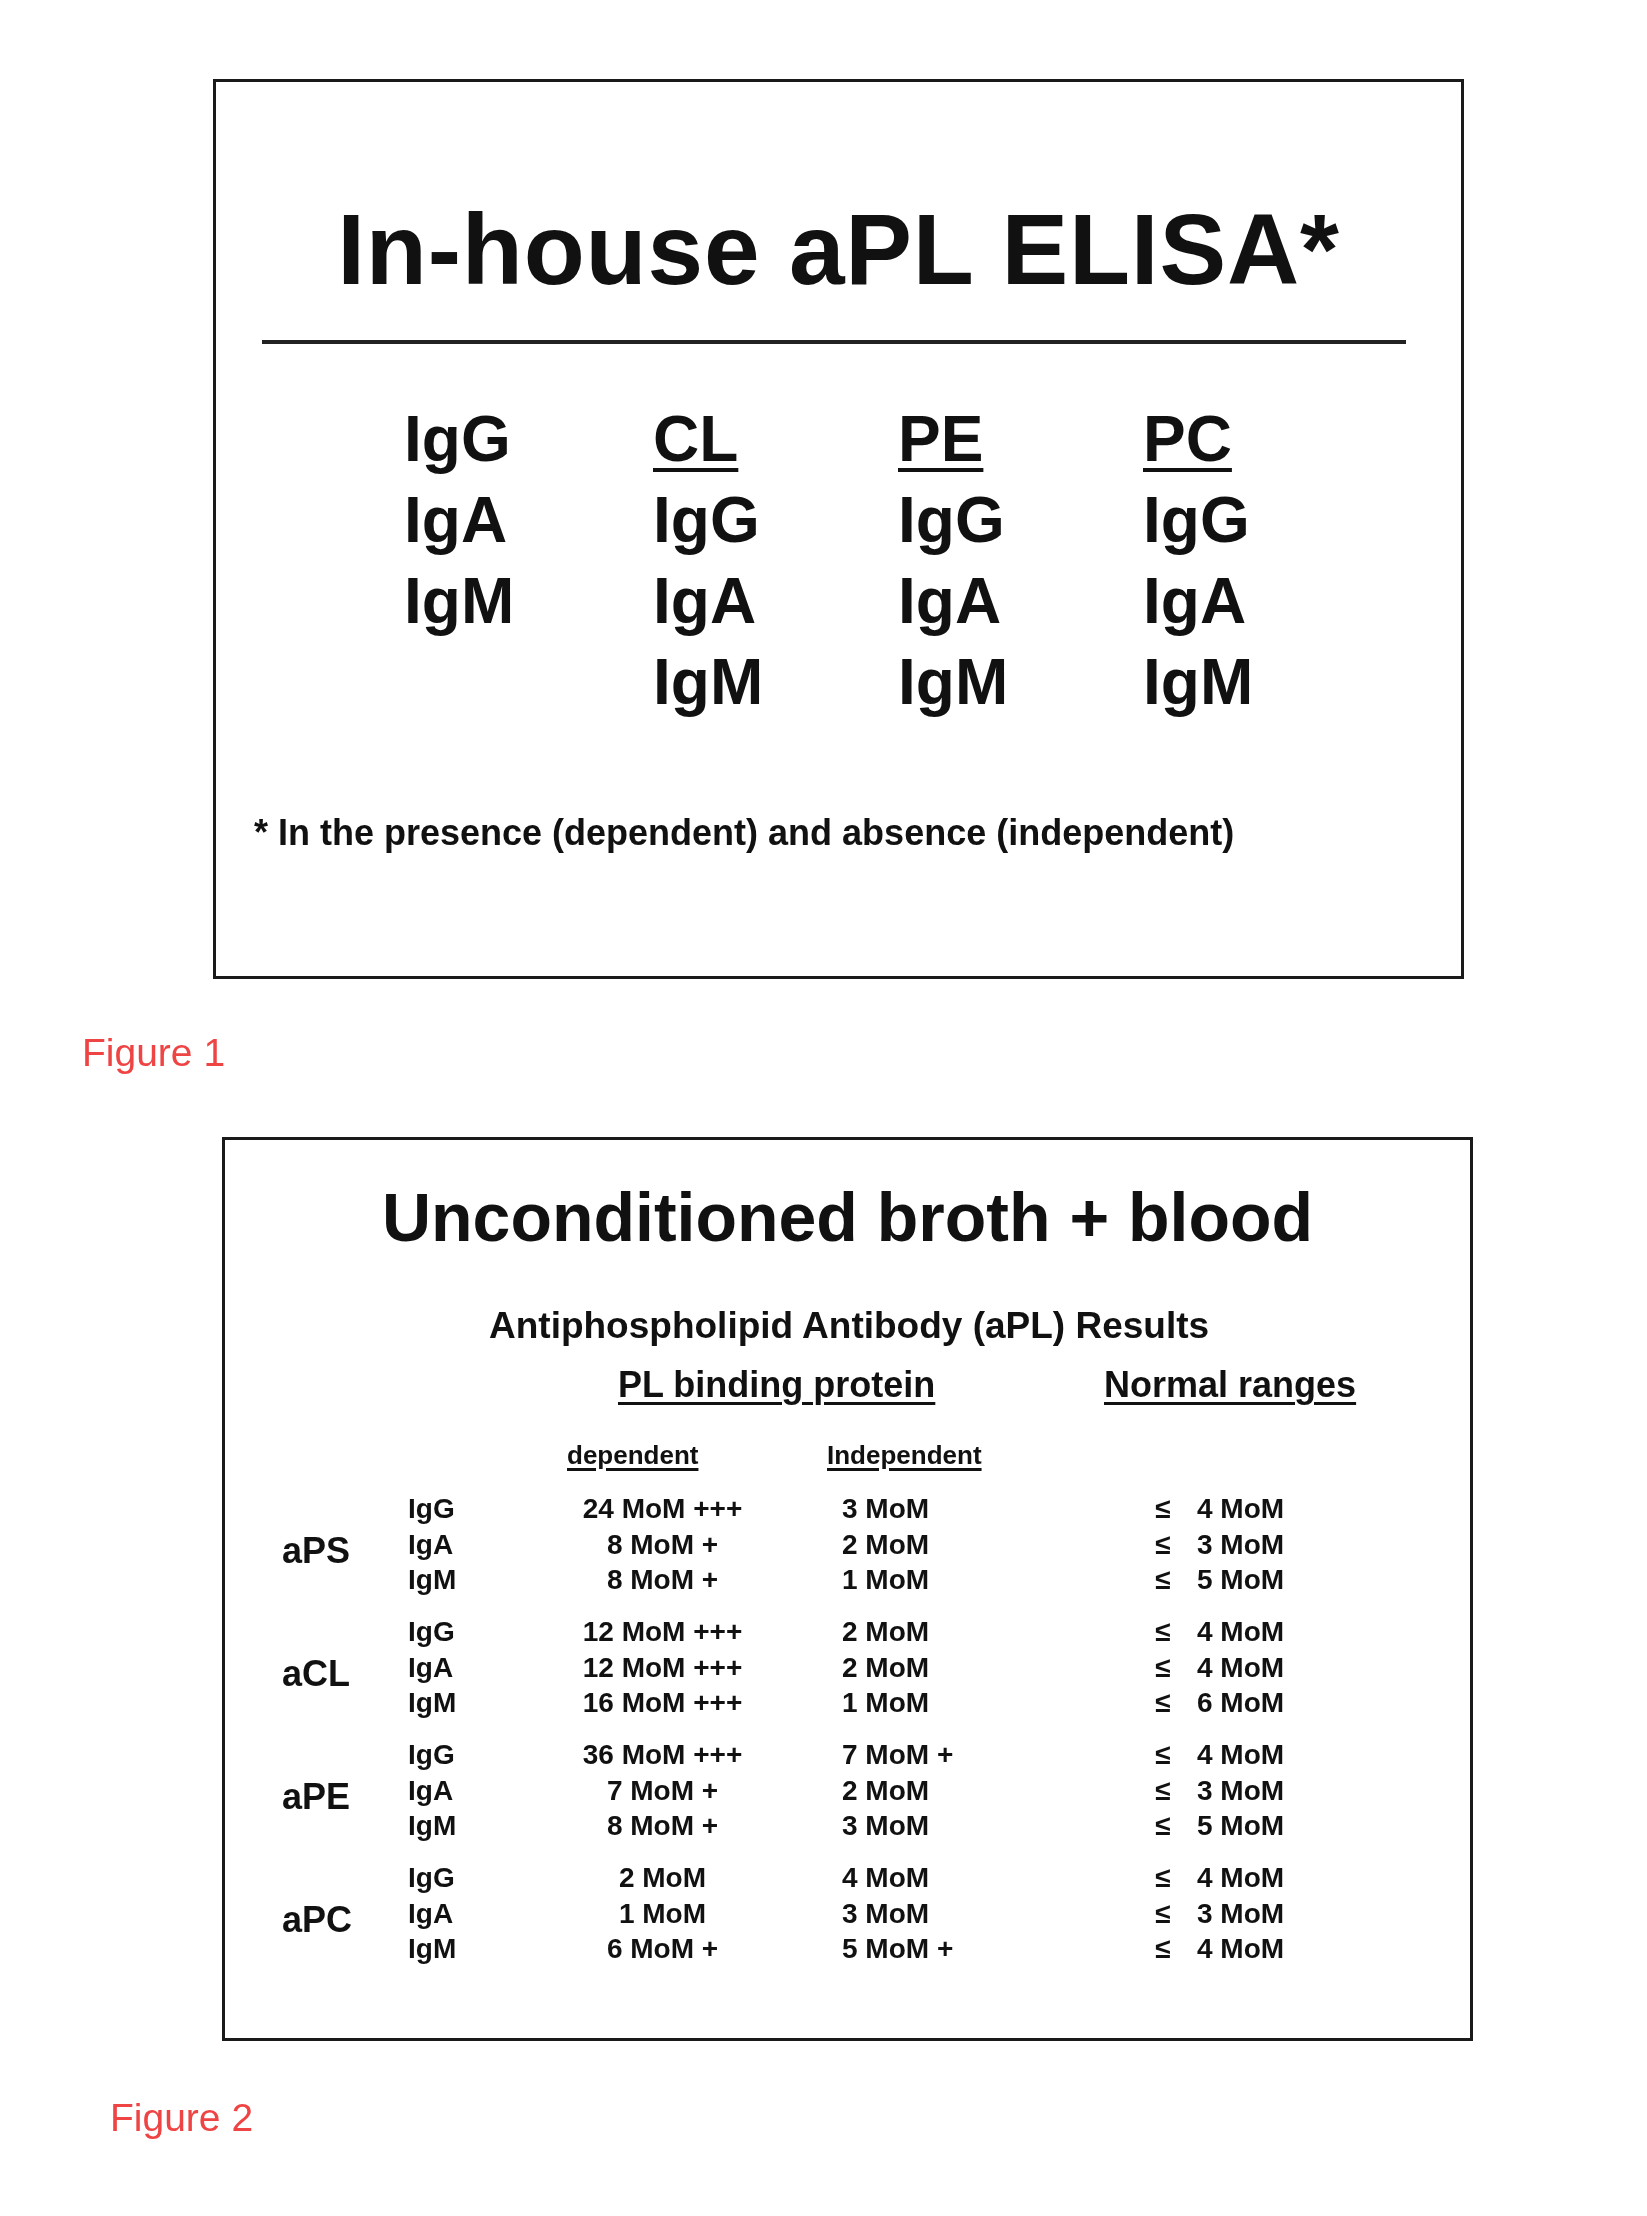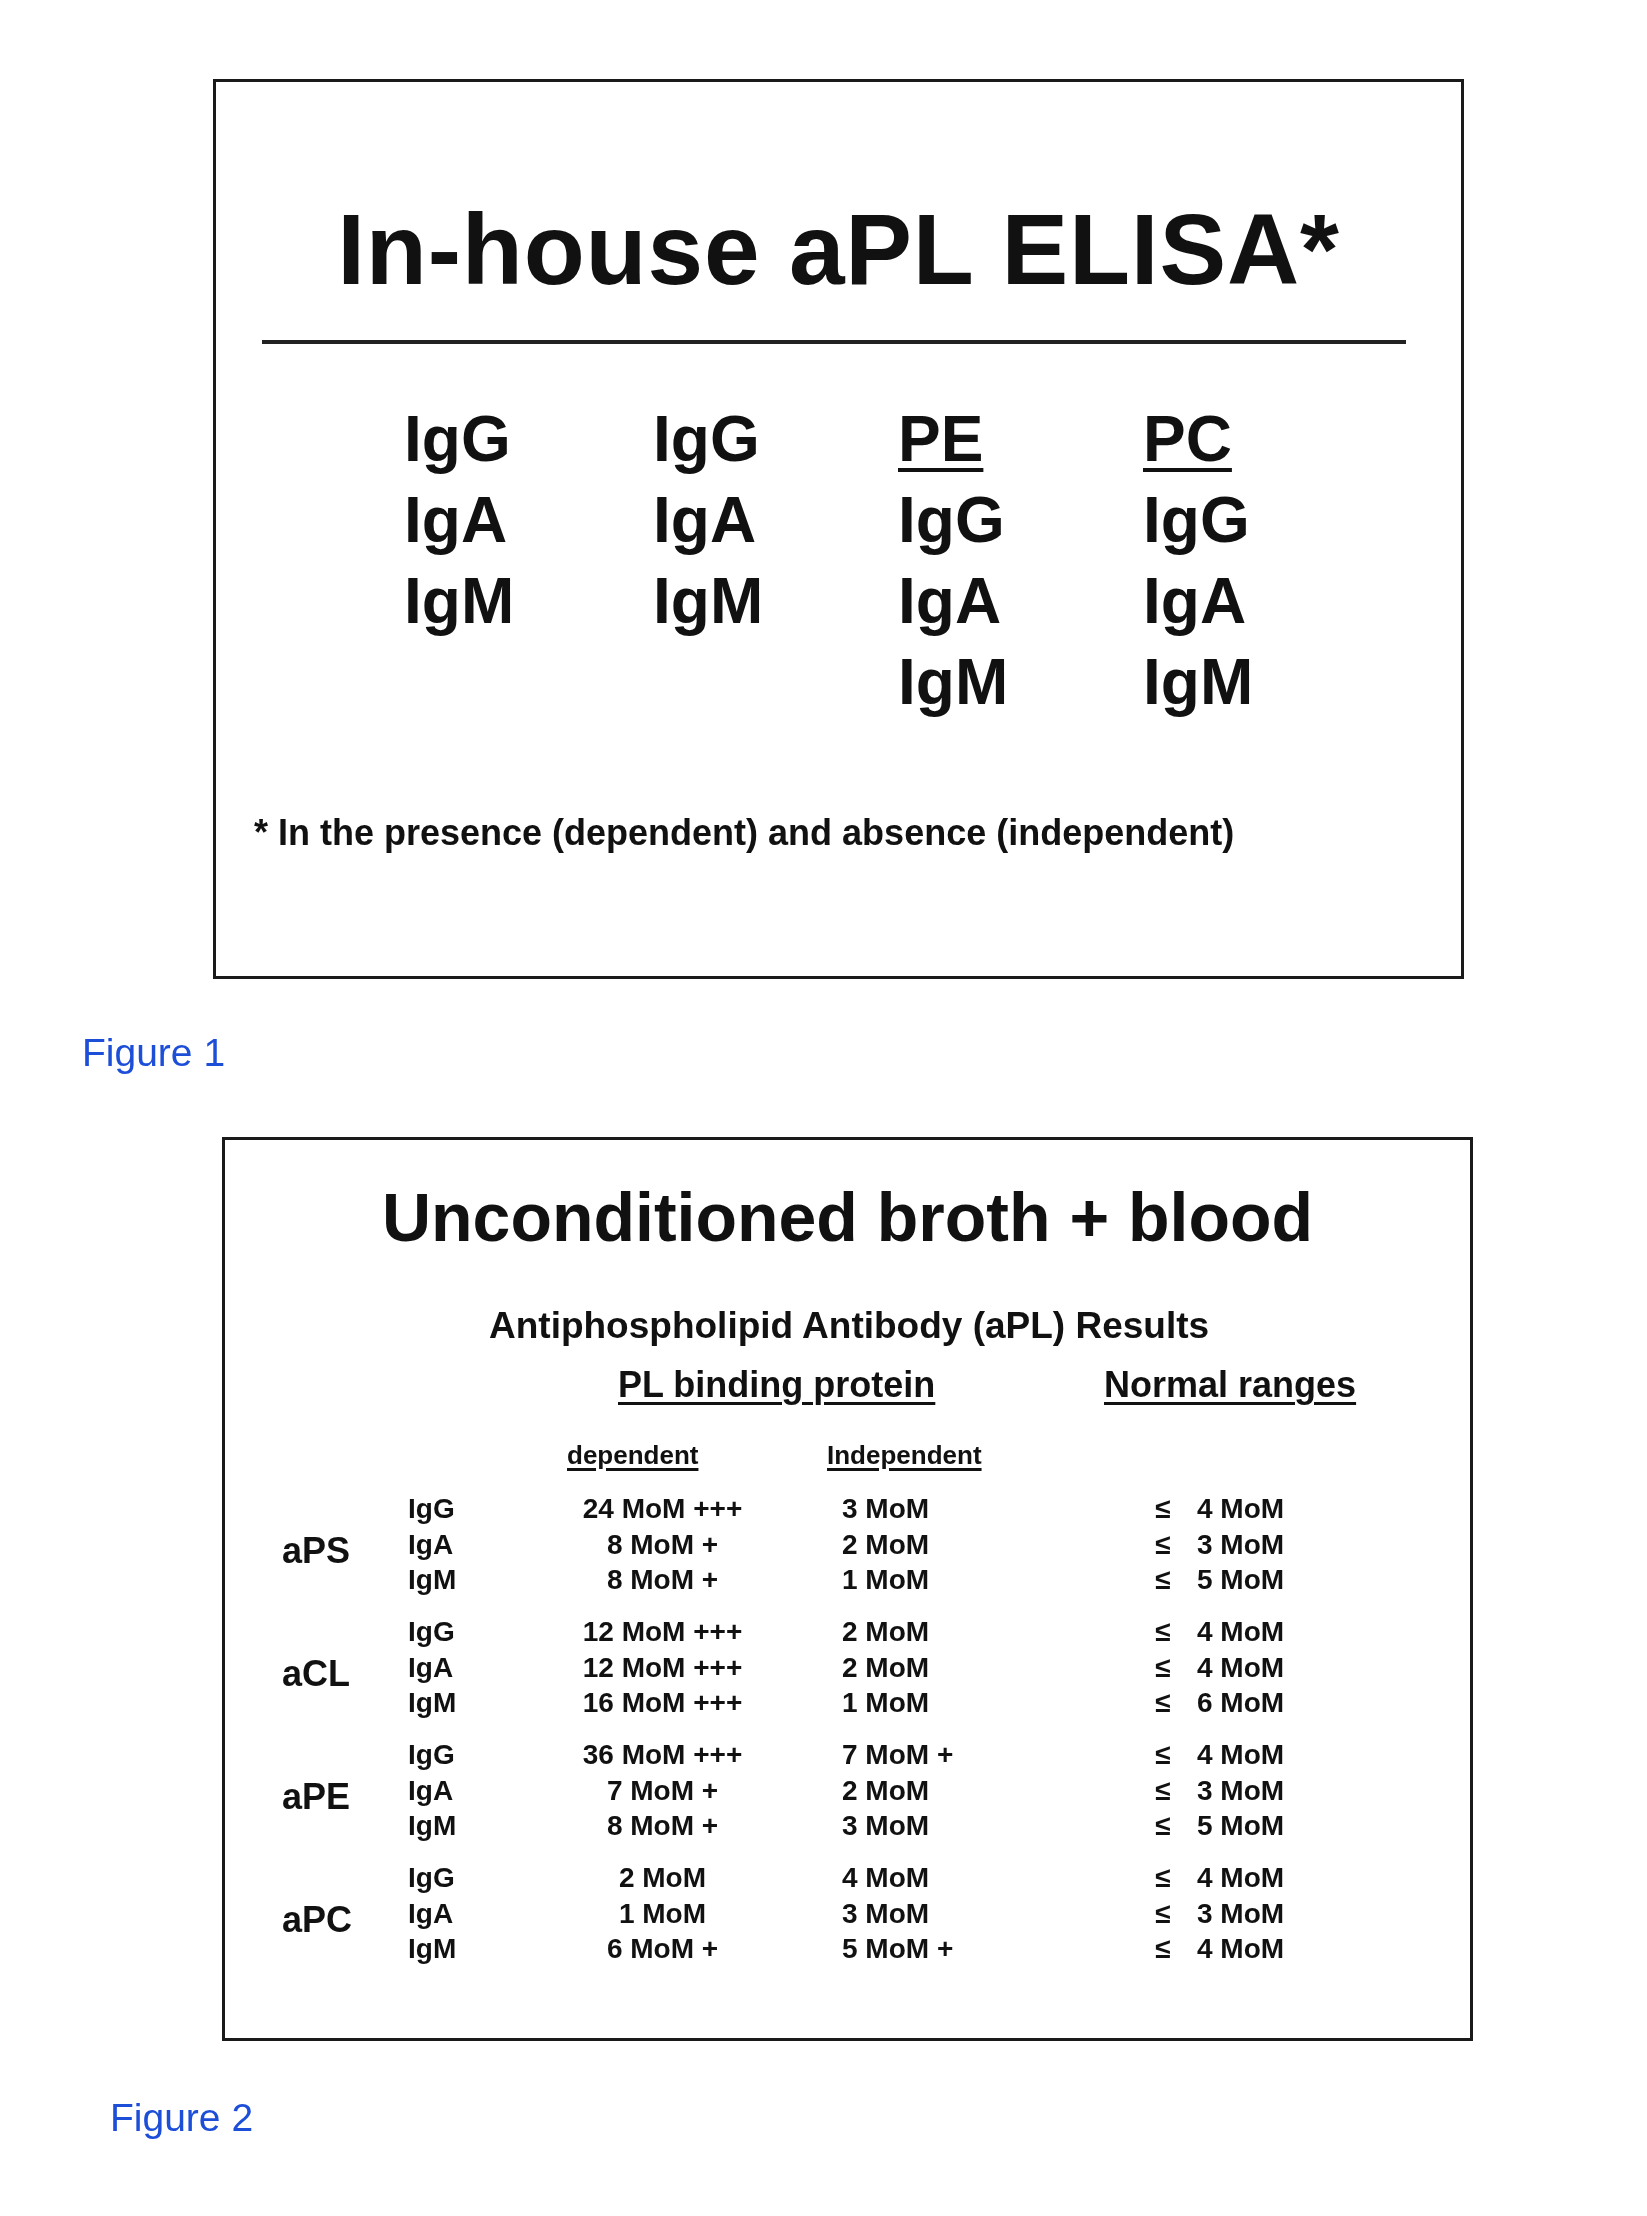--- a/index.html
+++ b/index.html
@@ -1,20 +1,20 @@
 <!DOCTYPE html>
 <html style="font-size:13.5px"><head>
   <meta charset="utf-8">
   <style>
     html, body { margin: 0; padding: 0; background: #ffffff; }
     body { width: 1647px; height: 2216px; position: relative; font-family: "Liberation Sans", sans-serif; color: #111; overflow: hidden; }
     .box { position: absolute; border: 3.4px solid #1a1a1a; background: #fff; box-sizing: border-box; padding-left: 40px; }
     #fig1-box { left: 213px; top: 79px; width: 1251px; height: 900px; }
     #fig2-box { left: 222px; top: 1137px; width: 1251px; height: 904px; }
-    .fig-caption { position: absolute; font-size: 39px; color: #1d4ed8; }
+    .fig-caption { position: absolute; font-size: 39px; color: #ef4444; }
     #fig1-caption { left: 82px; top: 1031px; }
     #fig2-caption { left: 110px; top: 2096px; }
 
     .f1-title { position: absolute; left: 0; right: 0; top: 110px; text-align: center; font-size: 100px; font-weight: bold; letter-spacing: 0.8px; }
     .f1-rule { position: absolute; left: 46px; right: 55px; top: 258px; height: 4.2px; background: #222; }
     .f1-grid { position: absolute; left: 188px; top: 317px; display: grid; grid-template-columns: 249px 245px 245px 220px; row-gap: 0px; }
     .f1-col { display: flex; flex-direction: column; }
     .f1-head { font-size: 64px; font-weight: bold; text-decoration: underline; text-decoration-thickness: 4.2px; text-underline-offset: 6.8px; line-height: 81px; }
     .f1-cell { font-size: 64px; font-weight: bold; line-height: 81px; }
     .f1-note { position: absolute; left: 38px; top: 727px; font-size: 36px; font-weight: bold; line-height: 47px; }
@@ -46,20 +46,21 @@
 <div id="fig1-box" class="box">
   <div class="f1-title">In-house aPL ELISA*</div>
   <div class="f1-rule"></div>
   <div class="f1-grid">
     <div class="f1-col">
       <div class="f1-cell">IgG</div>
       <div class="f1-cell">IgA</div>
       <div class="f1-cell">IgM</div>
     </div>
     <div class="f1-col">
+      <div class="f1-head">CL</div>
       <div class="f1-cell">IgG</div>
       <div class="f1-cell">IgA</div>
       <div class="f1-cell">IgM</div>
     </div>
     <div class="f1-col">
       <div class="f1-head">PE</div>
       <div class="f1-cell">IgG</div>
       <div class="f1-cell">IgA</div>
       <div class="f1-cell">IgM</div>
     </div>

